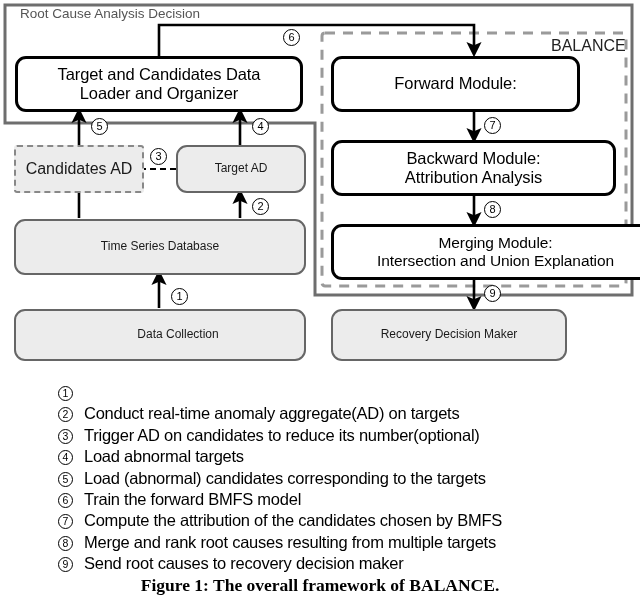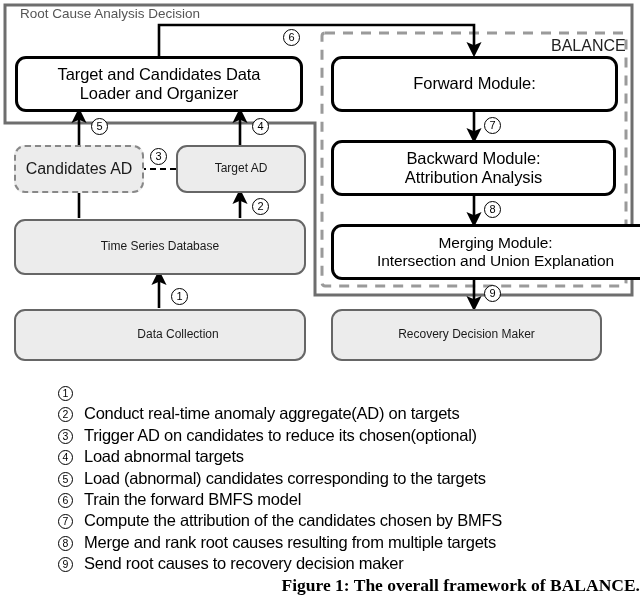--- a/index.html
+++ b/index.html
@@ -19,21 +19,21 @@
 
   
   .node.main{border:3px solid #000;border-radius:11px;background:#fff;
              font-size:16.5px;letter-spacing:-0.1px;}
 
   
   .node.store{border:2.5px solid #666;border-radius:11px;background:#ececec;
               font-size:12px;color:#1a1a1a;}
 
   
-  .node.store-dashed{border:2.5px dashed #888;border-radius:11px;background:#ececec;
+  .node.store-dashed{border:2.5px dashed #888;border-radius:3px;background:#ececec;
               font-size:16px;color:#1a1a1a;}
 
   
   .container-label{position:absolute;font-size:13.5px;color:#555;
                    white-space:nowrap;}
   .container-label.balance{color:#222;font-size:16px;}
 
   
   .step{position:absolute;width:17px;height:17px;border:1.3px solid #000;
         border-radius:50%;background:#fff;font-size:11px;line-height:15px;
@@ -44,21 +44,21 @@
   .legend-row{display:flex;align-items:flex-start;height:21.4px;}
   .legend-num{width:26px;flex:0 0 26px;font-size:13.5px;line-height:21.4px;
               text-align:left;}
   .legend-num .circ{display:inline-block;width:15px;height:15px;
         border:1.2px solid #000;border-radius:50%;font-size:10.5px;line-height:13px;
         text-align:center;box-sizing:border-box;}
   .legend-text{font-size:16.5px;line-height:21.4px;white-space:nowrap;
                letter-spacing:-0.25px;}
 
   
-  #caption{position:absolute;left:0;top:575px;width:640px;text-align:right;
+  #caption{position:absolute;left:0;top:575px;width:640px;text-align:center;
            font-family:"Liberation Serif", serif;font-weight:bold;font-size:17.5px;}
 </style>
 </head>
 <body>
 
 <div id="figure">
 
   <svg id="wires" viewBox="0 0 640 606">
     <defs>
       <marker id="ah" markerWidth="9" markerHeight="9" refX="4.2" refY="3.2" orient="auto" markerUnits="strokeWidth">
@@ -98,21 +98,21 @@
 
   <div class="container-label balance" style="left:551px;top:37px;">BALANCE</div>
 
   <div class="node main" style="left:15px;top:56px;width:288px;height:56px;">
     <div>
       <span>Target and Candidates Data</span>
       <span>Loader and Organizer</span>
     </div>
   </div>
 
-  <div class="node main" style="left:331px;top:56px;width:287px;height:56px;">
+  <div class="node main" style="left:331px;top:56px;width:249px;height:56px;">
     <div>
       <span>Forward Module:</span>
     </div>
   </div>
 
   <div class="node main" style="left:331px;top:140px;width:285px;height:56px;">
     <div>
       <span>Backward Module:</span>
       <span>Attribution Analysis</span>
     </div>
@@ -134,21 +134,21 @@
   </div>
 
   <div class="node store" style="left:14px;top:219px;width:292px;height:56px;">
     <span>Time Series Database</span>
   </div>
 
   <div class="node store" style="left:14px;top:309px;width:292px;height:52px;padding-left:36px;">
     <span>Data Collection</span>
   </div>
 
-  <div class="node store" style="left:331px;top:309px;width:271px;height:52px;">
+  <div class="node store" style="left:331px;top:309px;width:236px;height:52px;">
     <span>Recovery Decision Maker</span>
   </div>
 
   <div class="step" style="left:283px;top:29px;">6</div>
   <div class="step" style="left:484px;top:117px;">7</div>
   <div class="step" style="left:484px;top:201px;">8</div>
   <div class="step" style="left:484px;top:285px;">9</div>
   <div class="step" style="left:91px;top:118px;">5</div>
   <div class="step" style="left:252px;top:118px;">4</div>
   <div class="step" style="left:150px;top:148px;">3</div>
@@ -158,21 +158,21 @@
   <div id="legend">
     <div class="legend-row">
       <div class="legend-num"><span class="circ">1</span></div>
     </div>
     <div class="legend-row">
       <div class="legend-num"><span class="circ">2</span></div>
       <div class="legend-text">Conduct real-time anomaly aggregate(AD) on targets</div>
     </div>
     <div class="legend-row">
       <div class="legend-num"><span class="circ">3</span></div>
-      <div class="legend-text">Trigger AD on candidates to reduce its chosen(optional)</div>
+      <div class="legend-text">Trigger AD on candidates to reduce its number(optional)</div>
     </div>
     <div class="legend-row">
       <div class="legend-num"><span class="circ">4</span></div>
       <div class="legend-text">Load abnormal targets</div>
     </div>
     <div class="legend-row">
       <div class="legend-num"><span class="circ">5</span></div>
       <div class="legend-text">Load (abnormal) candidates corresponding to the targets</div>
     </div>
     <div class="legend-row">

